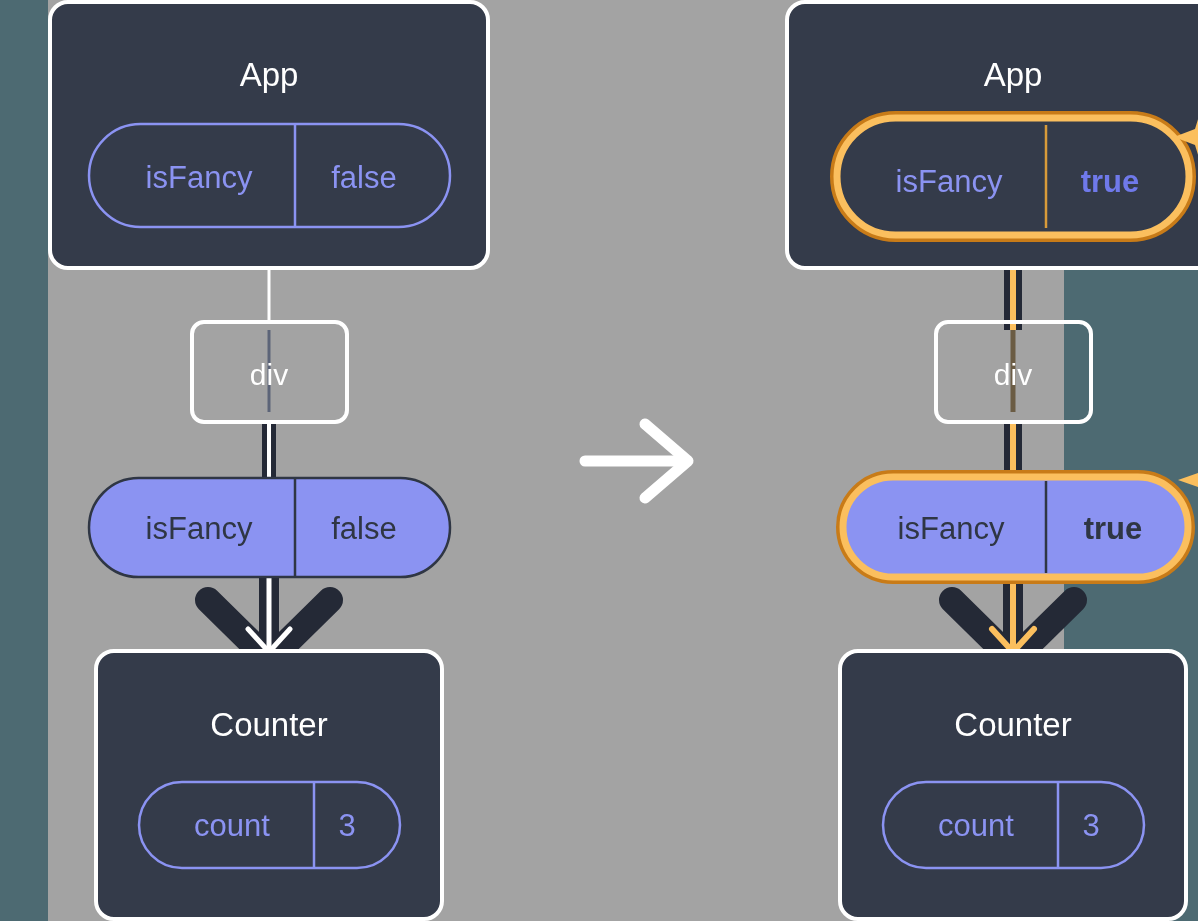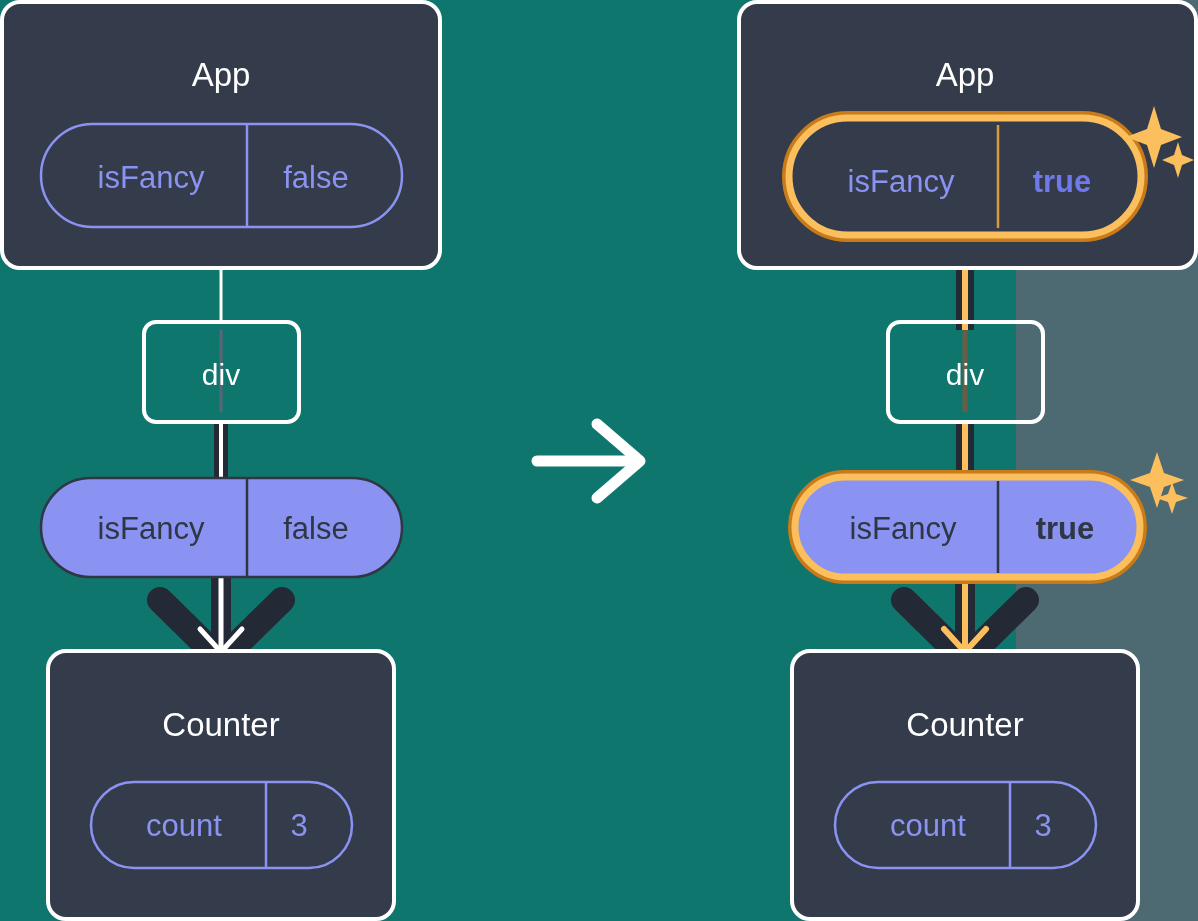--- a/index.html
+++ b/index.html
@@ -10,21 +10,22 @@
   body {
     width: 1198px;
     height: 921px;
     overflow: hidden;
     font-family: "Liberation Sans", sans-serif;
   }
   #stage {
     position: relative;
     width: 1016px;
     height: 921px;
-    background: #0f766e;
+    background: #a3a3a3;
+    margin-left: 48px;
   }
   #stage > svg {
     position: absolute;
     top: 0;
     left: 0;
   }
   .card-title {
     font-size: 33px;
     fill: #ffffff;
     text-anchor: middle;

